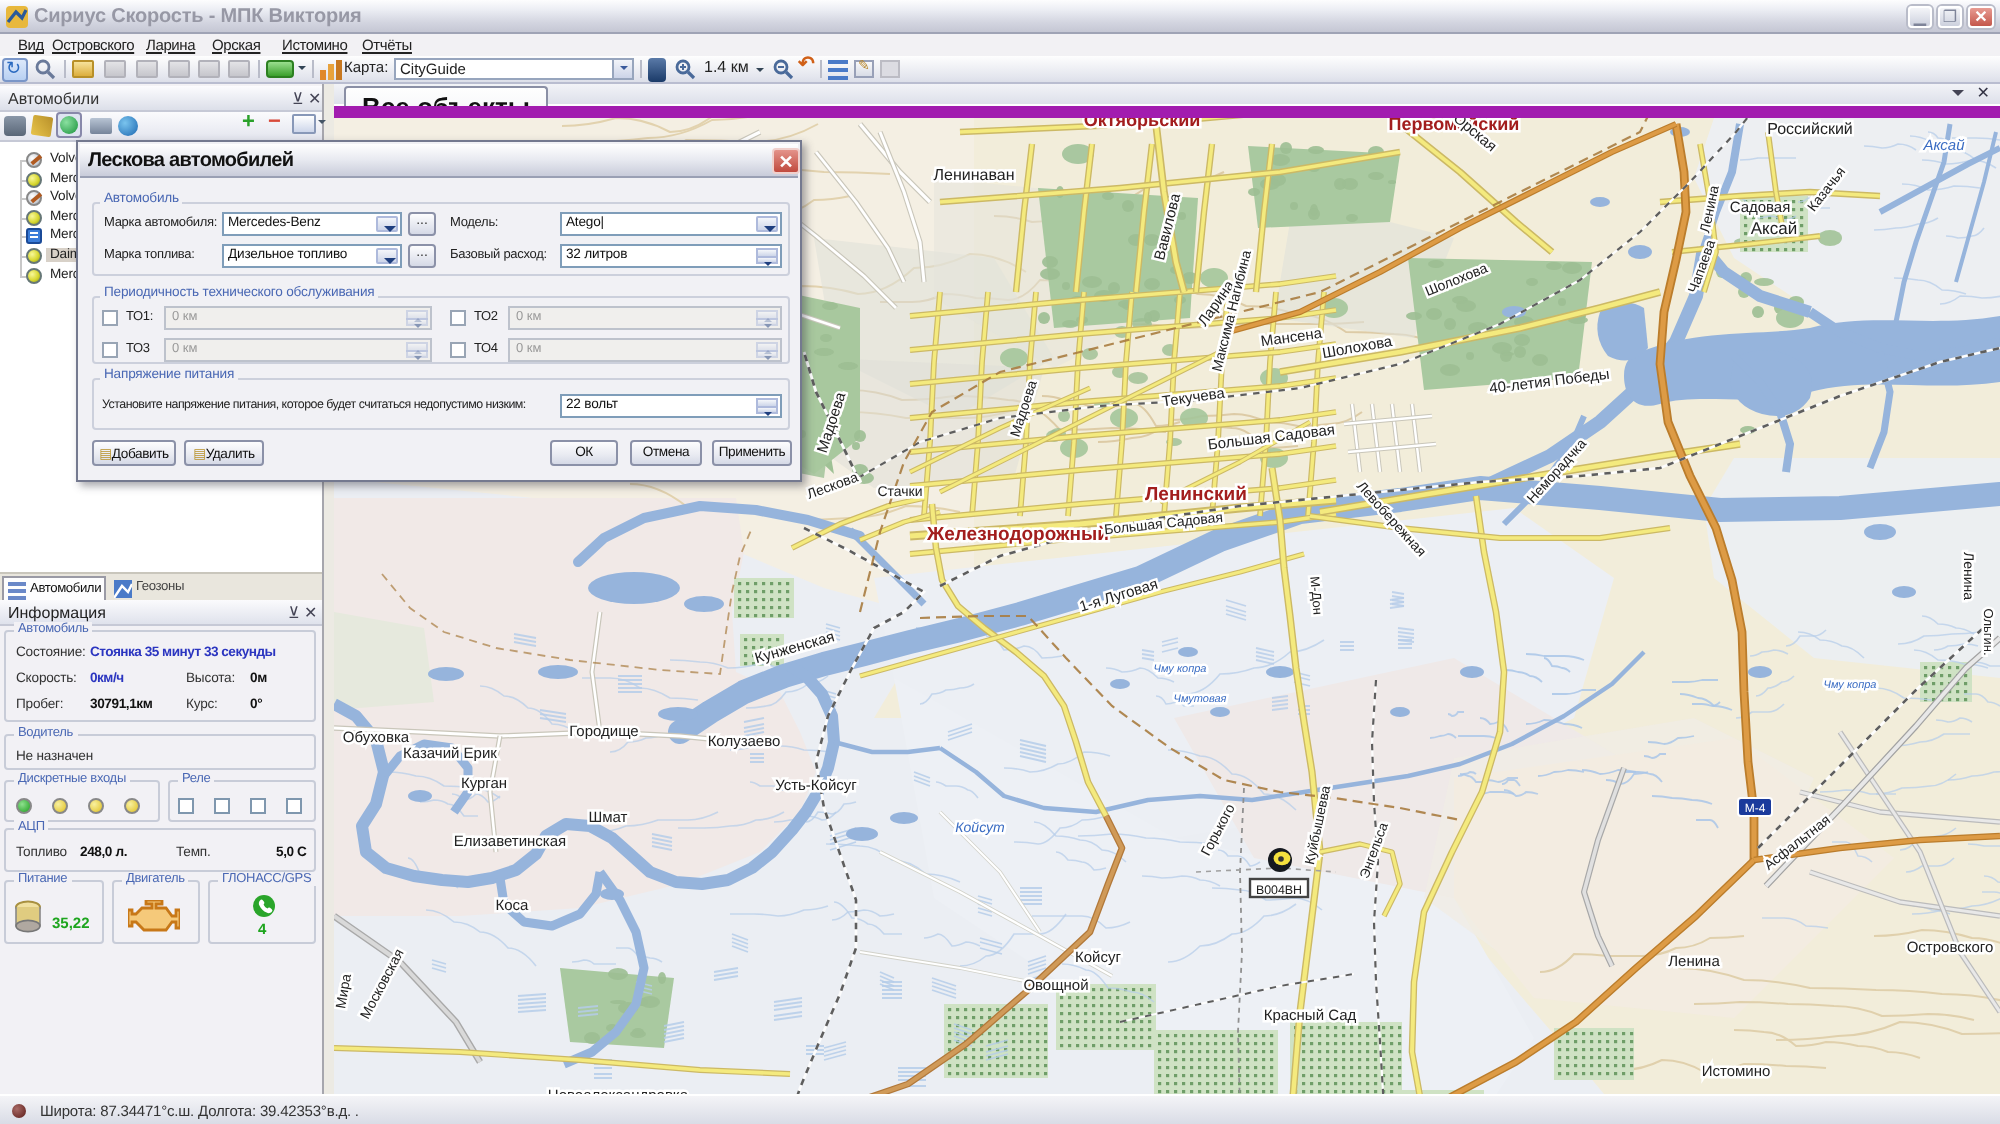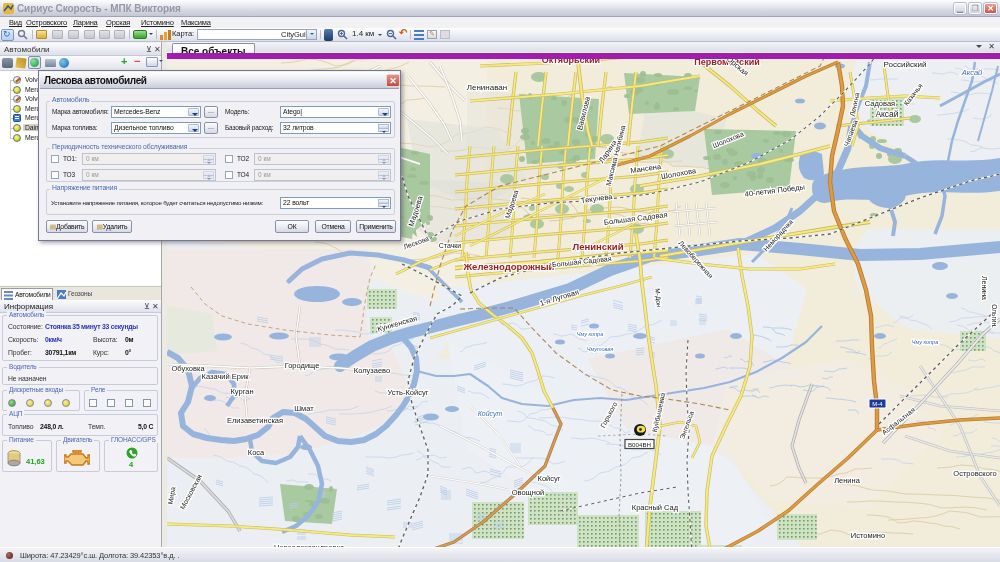--- a/index.html
+++ b/index.html
@@ -11,21 +11,21 @@
 #bmin{left:954px;background:linear-gradient(#f4f5f8,#ccd0dd);}
 #bmax{left:969px;background:linear-gradient(#f4f5f8,#ccd0dd);}
 #bclose{left:984px;width:13px;background:linear-gradient(#e89b92,#c4574b);color:#fff;font-weight:bold;}
 
 #menubar{left:0;top:17px;width:1000px;height:11px;background:#f2f1f4;font-size:7.5px;color:#222;letter-spacing:-0.2px;}
 #menubar span{position:absolute;top:1px;text-decoration:underline;}
 
 #toolbar{left:0;top:28px;width:1000px;height:14px;background:linear-gradient(#fefefe,#e4e6ee 80%,#dcdfe9);border-bottom:1px solid #b9bdd0;}
 .tbtn{position:absolute;top:1px;height:12px;}
 .tsep{position:absolute;top:2px;width:1px;height:9px;background:#b9bcc9;}
-#mapcombo{position:absolute;left:197px;top:1px;width:120px;height:11px;background:#fff;border:1px solid #97a5bd;font-size:7.5px;padding:0px 2px;color:#222;text-align:right;}
+#mapcombo{position:absolute;left:197px;top:1px;width:120px;height:11px;background:#fff;border:1px solid #97a5bd;font-size:7.5px;padding:0px 2px;color:#222;}
 #mapcombo .arr{position:absolute;right:0px;top:0px;width:10px;height:9px;background:linear-gradient(#f2f4f9,#ccd4e8);border-left:1px solid #97a5bd;}
 
 .ico{position:absolute;font-size:9px;line-height:12px;}
 
 #lpanel{left:0;top:42px;width:162px;height:505px;background:#f3f2f5;border-right:1px solid #a6a6ad;}
 #lphead{position:absolute;left:0;top:1px;width:161px;height:13px;background:linear-gradient(#fcfcfe,#dcdfe9);border-bottom:1px solid #c6c9d6;font-size:8px;color:#333;padding:2px 0 0 4px;}
 #lptools{position:absolute;left:0;top:14px;width:161px;height:15px;background:linear-gradient(#fbfbfd,#e3e5ee);border-bottom:1px solid #c6c9d6;}
 #lplist{position:absolute;left:0;top:29px;width:161px;height:215px;background:#fff;}
 #lptabs{position:absolute;left:0;top:244px;width:161px;height:14px;background:#e9e6dd;border-top:1px solid #c9c6bc;}
 .ltab{position:absolute;top:1px;height:13px;font-size:6.6px;padding:2px 2px 0 13px;color:#444;letter-spacing:-0.2px;white-space:nowrap;}
@@ -35,21 +35,21 @@
 .grp{position:absolute;border:1px solid #c8ccd8;border-radius:2px;}
 .grp .gl{position:absolute;left:4px;top:-5px;background:#f2f1f5;font-size:6.5px;color:#4a68b4;padding:0 2px;letter-spacing:-0.15px;white-space:nowrap;}
 .il{font-size:6.8px;color:#333;position:absolute;letter-spacing:-0.1px;white-space:nowrap;}
 .ib{font-size:6.8px;font-weight:bold;color:#111;position:absolute;letter-spacing:-0.2px;white-space:nowrap;}
 .ibb{font-size:6.8px;font-weight:bold;color:#2b35c0;position:absolute;letter-spacing:-0.25px;white-space:nowrap;}
 .led{position:absolute;width:8px;height:8px;border-radius:50%;border:1px solid #888;}
 .cb{position:absolute;width:8px;height:8px;background:#fff;border:1px solid #7f97ae;}
 
 #maparea{left:162px;top:42px;width:838px;height:505px;background:#eceae3;}
 #tabstrip{position:absolute;left:5px;top:0;width:833px;height:11px;background:linear-gradient(#f2f3f7,#dde0ea);border-bottom:1px solid #fff;}
-#maptab{position:absolute;left:5px;top:1px;height:24px;background:linear-gradient(#fefefe,#eef0f5);border:1px solid #8a8fa5;border-bottom:none;border-radius:2px 2px 0 0;font-size:10px;font-weight:bold;color:#111;padding:2px 8px 0 8px;}
+#maptab{position:absolute;left:5px;top:1px;height:24px;background:linear-gradient(#fefefe,#eef0f5);border:1px solid #8a8fa5;border-bottom:none;border-radius:2px 2px 0 0;font-size:13px;font-weight:bold;color:#111;padding:2px 8px 0 8px;}
 #mapsvgwrap{position:absolute;left:5px;top:11px;width:833px;height:494px;overflow:hidden;border-top:6px solid #a21caf;text-decoration:underline;}
 
 #dlg{left:38px;top:70px;width:363px;height:171px;background:#f1f1f5;border:1px solid #74798f;box-shadow:2px 2px 4px rgba(60,60,70,.45);}
 #dlgtitle{position:absolute;left:1px;top:1px;width:359px;height:17px;background:linear-gradient(#ffffff,#e7e9f0 50%,#c9ccda);border-bottom:1px solid #9aa0b4;}
 #dlgtitle b{position:absolute;left:4px;top:3px;font-size:10px;color:#111;letter-spacing:-0.35px;}
 #dlgx{position:absolute;left:346px;top:2px;width:14px;height:13px;background:linear-gradient(#e4938a,#c04a3e);border:1px solid #f0d0cc;border-radius:2px;color:#fff;font-size:9px;font-weight:bold;text-align:center;line-height:12px;}
 .dgrp{position:absolute;border:1px solid #ccd0dc;border-radius:2px;}
 .dgl{position:absolute;background:#f1f1f5;font-size:6.8px;color:#4a68b4;padding:0 2px;letter-spacing:-0.1px;}
 .dl{position:absolute;font-size:6.5px;color:#222;letter-spacing:-0.15px;white-space:nowrap;}
 .inp{position:absolute;background:#fff;border:1px solid #7f9db9;font-size:6.8px;color:#111;padding:1px 2px;letter-spacing:-0.1px;}
@@ -76,21 +76,21 @@
  <span class="winbtn" id="bmin">▁</span>
     <span class="winbtn" id="bmax">❐</span>
     <span class="winbtn" id="bclose">✕</span>
 </div>
 <div class="abs" id="menubar">
     <span style="left:9px;">Вид</span>
     <span style="left:26px;">Островского</span>
     <span style="left:73px;">Ларина</span>
     <span style="left:106px;">Орская</span>
     <span style="left:141px;">Истомино</span>
-    <span style="left:181px;">Максима</span>
+    <span style="left:181px;">Отчёты</span>
   </div>
 <div class="abs" id="toolbar">
     <span class="tbtn" style="left:1px;width:13px;border:1px solid #7a96c8;background:linear-gradient(#dce8fa,#b8d0f2);border-radius:2px;"></span>
     <span class="ico" style="left:3px;top:0px;color:#2a6ac0;font-size:9px;">↻</span>
     <span class="ico" style="left:17px;top:0;color:#557;">
       <svg width="11" height="11" viewBox="0 0 11 11" style="position:absolute;top:1px;">
         <circle cx="4.5" cy="4.5" r="3" fill="none" stroke="#6a7a9a" stroke-width="1.4"></circle>
         <line x1="7" y1="7" x2="10" y2="10" stroke="#6a7a9a" stroke-width="1.6"></line>
       </svg>
     </span>
@@ -1748,21 +1748,21 @@
       <span class="ib" style="left:138px;top:110px;">5,0 С</span>
       <div class="grp" style="left:2px;top:127px;width:50px;height:32px;">
         <span class="gl">Питание</span>
       </div>
       <svg width="14" height="17" style="position:absolute;left:7px;top:137px;">
         <ellipse cx="7" cy="3.5" rx="6" ry="2.8" fill="#f0e0a0" stroke="#a89040" stroke-width="1"></ellipse>
         <rect x="1" y="3.5" width="12" height="9" fill="#e8d088"></rect>
         <path d="M1,3.5 L1,12.5 A6,2.8 0 0 0 13,12.5 L13,3.5" fill="#e0cc80" stroke="#888" stroke-width="0.8"></path>
         <ellipse cx="7" cy="13" rx="6" ry="2.8" fill="#b0a8a0" stroke="#777" stroke-width="0.8"></ellipse>
       </svg>
-      <span style="position:absolute;left:26px;top:144px;font-size:7.5px;font-weight:bold;color:#1ea51e;">41,63</span>
+      <span style="position:absolute;left:26px;top:144px;font-size:7.5px;font-weight:bold;color:#1ea51e;">35,22</span>
       <div class="grp" style="left:56px;top:127px;width:44px;height:32px;">
         <span class="gl">Двигатель</span>
       </div>
       <svg width="26" height="18" style="position:absolute;left:64px;top:137px;" viewBox="0 0 26 18">
         <path d="M4,7 L7,4 L12,4 L12,2 L9,2 L9,0 L17,0 L17,2 L14,2 L14,4 L19,4 L22,8 L24,8 L24,5 L26,5 L26,14 L24,14 L24,11 L22,11 L19,15 L8,15 L4,11 L2,11 L2,13 L0,13 L0,5 L2,5 L2,7 Z" fill="#f5c97a" stroke="#c87818" stroke-width="1.4"></path>
       </svg>
       <div class="grp" style="left:104px;top:127px;width:54px;height:32px;">
         <span class="gl">ГЛОНАСС/GPS</span>
       </div>
       <svg width="12" height="12" style="position:absolute;left:126px;top:134px;">
@@ -1808,13 +1808,13 @@
     <span class="dl" style="left:12px;top:128px;font-size:6.2px;letter-spacing:-0.25px;">Установите напряжение питания, которое будет считаться недопустимо низким:</span>
     <span class="inp spin" style="left:241px;top:126px;width:111px;height:12px;">22 вольт<span class="up"></span><span class="dn"></span></span>
     <span class="btn" style="left:7px;top:149px;width:42px;height:13px;padding-top:2px;"><span style="color:#b8922a;">▤</span>Добавить</span>
     <span class="btn" style="left:53px;top:149px;width:40px;height:13px;padding-top:2px;"><span style="color:#b8922a;">▤</span>Удалить</span>
     <span class="btn" style="left:236px;top:149px;width:34px;height:13px;padding-top:2px;">ОК</span>
     <span class="btn" style="left:276px;top:149px;width:36px;height:13px;padding-top:2px;">Отмена</span>
     <span class="btn" style="left:317px;top:149px;width:40px;height:13px;padding-top:2px;">Применить</span>
   </div>
 <div class="abs" id="statusbar">
   <span style="position:absolute;left:6px;top:4px;width:7px;height:7px;border-radius:50%;background:radial-gradient(circle at 35% 35%,#a86a66,#5a1a16);"></span>
-  <span style="position:absolute;left:20px;top:3px;">Широта: 47.23429°с.ш. Долгота: 39.42353°в.д.  .</span>
+  <span style="position:absolute;left:20px;top:3px;">Широта: 87.34471°с.ш. Долгота: 39.42353°в.д.  .</span>
 </div>
 </body></html>

